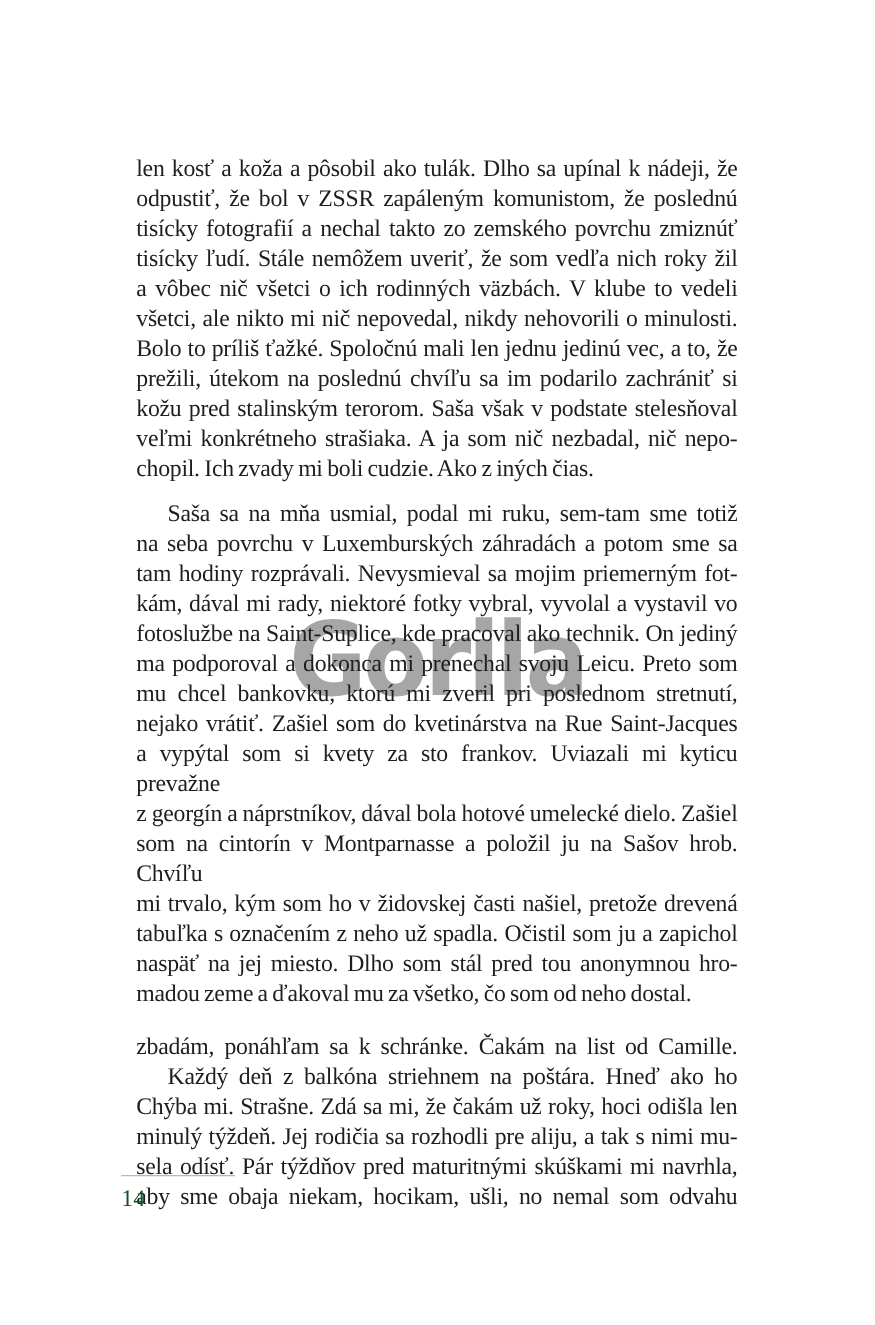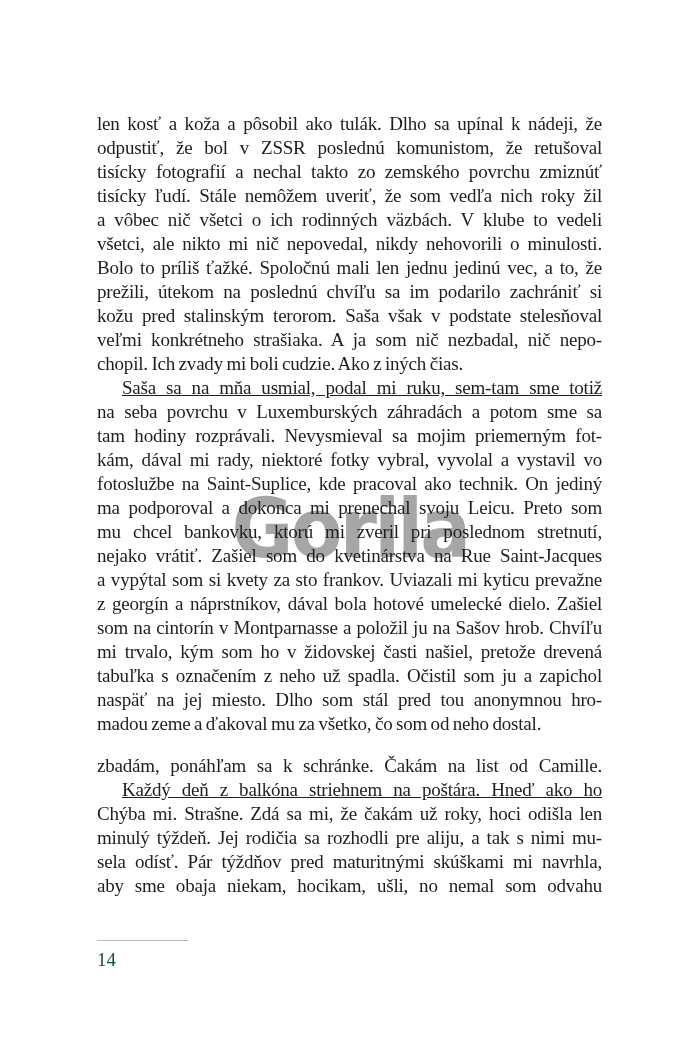--- a/index.html
+++ b/index.html
@@ -32,37 +32,36 @@
     white-space: nowrap;
     user-select: none;
   }
   .text-block {
     position: absolute;
     top: 112px;
     left: 97px;
     width: 505px;
     z-index: 1;
   }
-  .paragraph { margin: 0; padding: 0; }
+  .paragraph { margin: 12px; padding: 0; }
   .paragraph.space-before { margin-top: 18px; }
   .line {
     font-size: 19px;
     line-height: 24px;
     letter-spacing: -0.2px;
     word-spacing: -1px;
     text-align: justify;
     text-align-last: justify;
     white-space: normal;
   }
   .line.last-natural {
     text-align-last: left;
   }
   .line.indent {
     text-indent: 25px;
-    text-decoration: underline;
   }
   .footer-rule {
     position: absolute;
     left: 97px;
     top: 940px;
     width: 91px;
     height: 0;
     border-top: 1px solid #b8b8b8;
     z-index: 1;
   }
@@ -79,21 +78,21 @@
 </head>
 <body>
 
 <div class="page">
 
   <div class="watermark">Gorila</div>
 
   <div class="text-block" id="text-block">
       <div class="paragraph">
         <div class="line">len kosť a koža a pôsobil ako tulák. Dlho sa upínal k nádeji, že</div>
-        <div class="line">odpustiť, že bol v ZSSR poslednú komunistom, že retušoval</div>
+        <div class="line">odpustiť, že bol v ZSSR zapáleným komunistom, že poslednú</div>
         <div class="line">tisícky fotografií a nechal takto zo zemského povrchu zmiznúť</div>
         <div class="line">tisícky ľudí. Stále nemôžem uveriť, že som vedľa nich roky žil</div>
         <div class="line">a vôbec nič všetci o ich rodinných väzbách. V klube to vedeli</div>
         <div class="line">všetci, ale nikto mi nič nepovedal, nikdy nehovorili o minulosti.</div>
         <div class="line">Bolo to príliš ťažké. Spoločnú mali len jednu jedinú vec, a to, že</div>
         <div class="line">prežili, útekom na poslednú chvíľu sa im podarilo zachrániť si</div>
         <div class="line">kožu pred stalinským terorom. Saša však v podstate stelesňoval</div>
         <div class="line">veľmi konkrétneho strašiaka. A ja som nič nezbadal, nič nepo-</div>
         <div class="line last-natural">chopil. Ich zvady mi boli cudzie. Ako z iných čias.</div>
       </div>

